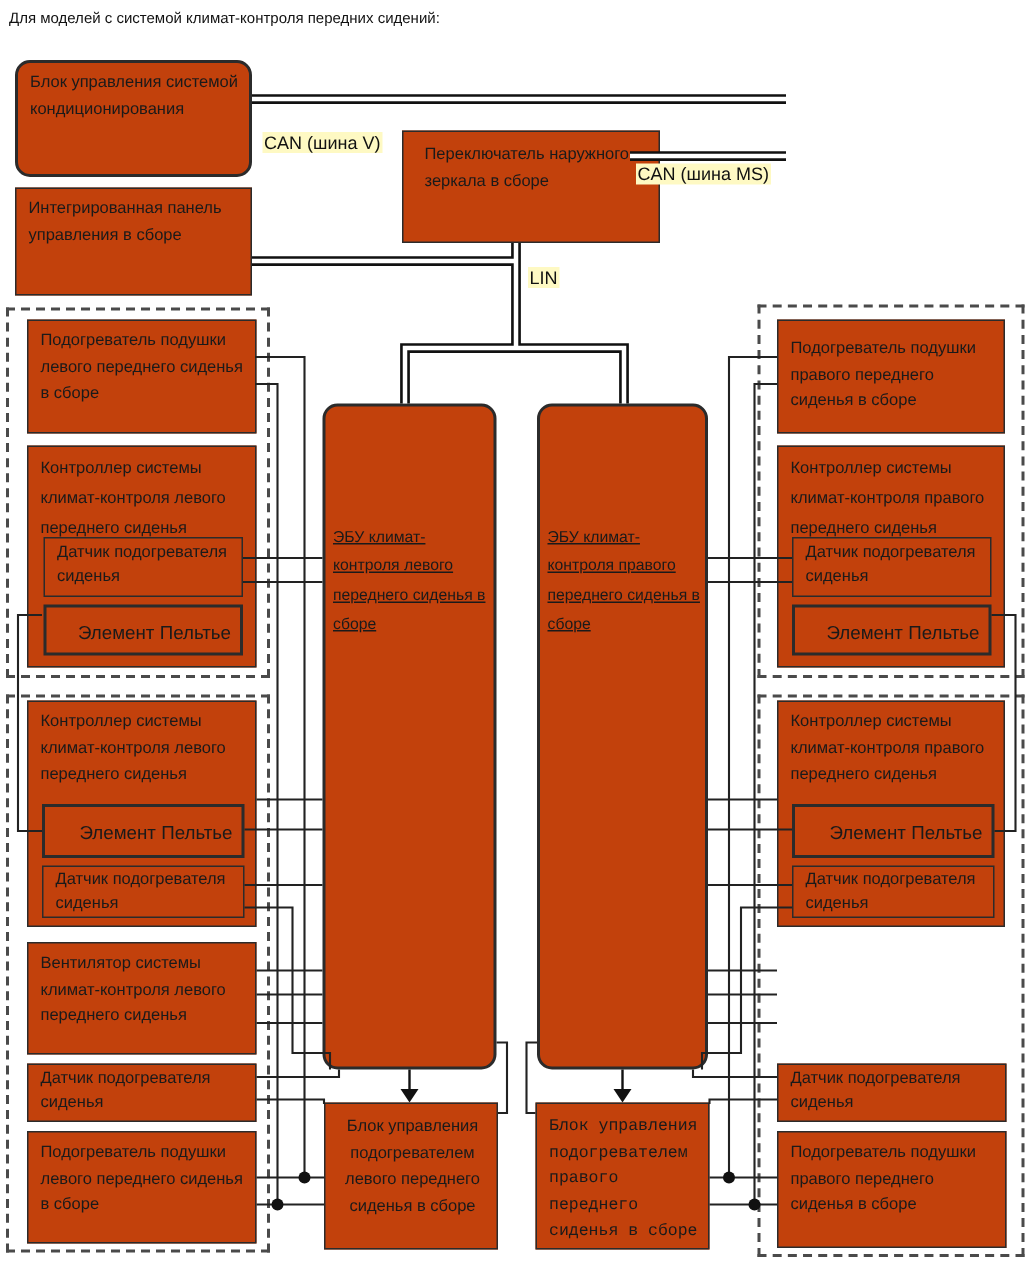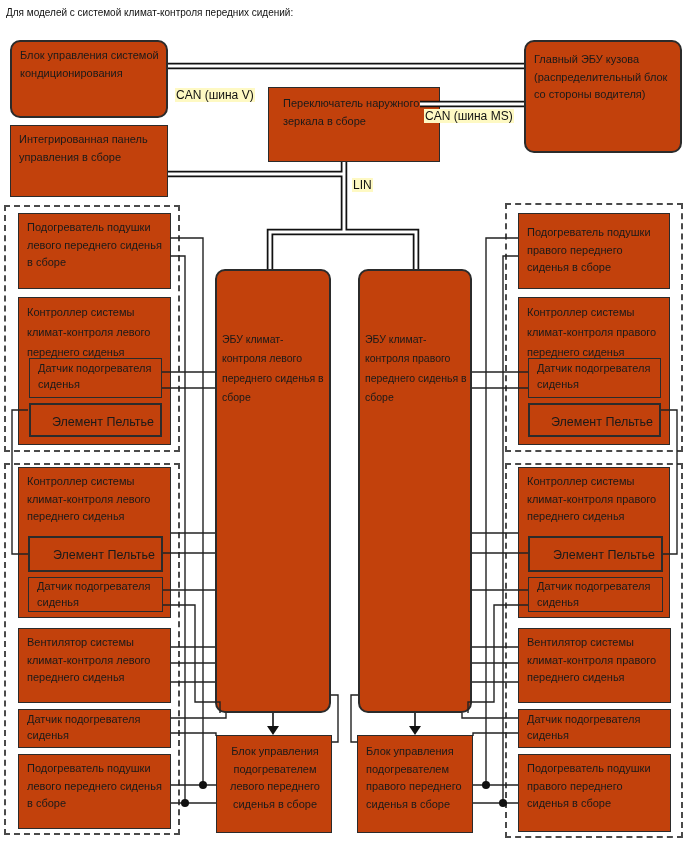--- a/index.html
+++ b/index.html
@@ -9,21 +9,21 @@
   .box{position:absolute;border:1.5px solid #2b2b2b;background:#c2410c;box-sizing:border-box;
        font-size:11px;line-height:1.6;z-index:2;}
   .box .txt{display:block;padding:5px 6px 0 8px;}
   .round{border-radius:10px;border-width:2px;}
   .nested{z-index:3;}
   .dashed{position:absolute;border:2px dashed #4a4a4a;background:transparent;box-sizing:border-box;z-index:1;}
   .lhw .txt{line-height:1.8;}
   .peltier{font-size:12.5px;border-width:2px;text-align:right;}
   .peltier .txt{padding-top:7px;}
   .ecu{border-radius:10px;border-width:2px;font-size:10.5px;}
-  .ecu .txt{padding:59px 3px 0 5px;line-height:1.85;}
+  .ecu .txt{padding:78px 3px 0 5px;line-height:1.85;text-decoration:underline;}
   .buslabel{position:absolute;font-size:12px;color:#111;background:#fef9c3;z-index:5;padding:0 1px;}
   svg#wires{position:absolute;left:0;top:0;z-index:4;pointer-events:none;}
 </style>
 </head>
 <body>
 
 <div id="stage">
 
   <div class="ttl">Для моделей с системой климат-контроля передних сидений:</div>
 
@@ -34,40 +34,37 @@
 
   <div class="box round" style="left:10px;top:40px;width:158px;height:78px;">
     <span class="txt">Блок управления системой кондиционирования</span>
     </div>
   <div class="box" style="left:10px;top:125px;width:158px;height:72px;">
     <span class="txt">Интегрированная панель управления в сборе</span>
     </div>
   <div class="box" style="left:268px;top:87px;width:172px;height:75px;">
     <span class="txt" style="padding-left:14px;padding-top:7px;">Переключатель наружного зеркала в сборе</span>
     </div>
-  <div class="box round" style="left:524px;top:40px;width:158px;height:113px;">
-    <span class="txt" style="padding-top:9px;">Главный ЭБУ кузова (распределительный блок со стороны водителя)</span>
-    </div>
 
   <div class="buslabel" style="left:175px;top:88px;">CAN (шина V)</div>
   <div class="buslabel" style="left:424px;top:109px;">CAN (шина MS)</div>
   <div class="buslabel" style="left:352px;top:178px;">LIN</div>
 
   <div class="box ecu" style="left:215px;top:269px;width:116px;height:444px;">
     <span class="txt">ЭБУ климат-контроля левого переднего сиденья в сборе</span>
     </div>
   <div class="box ecu" style="left:358px;top:269px;width:114px;height:444px;">
     <span class="txt">ЭБУ климат-контроля правого переднего сиденья в сборе</span>
     </div>
 
   <div class="box" style="left:216px;top:735px;width:116px;height:98px;text-align:center;">
     <span class="txt" style="padding-top:7px;">Блок управления подогревателем левого переднего сиденья в сборе</span>
     </div>
   <div class="box" style="left:357px;top:735px;width:116px;height:98px;">
-    <span class="txt" style="padding-top:7px;">Блок управления подогревателем правого переднего сиденья в сборе</span>
+    <span class="txt" style="padding-top:7px;font-family:Liberation Mono, monospace;">Блок управления подогревателем правого переднего сиденья в сборе</span>
     </div>
 
   <div class="box" style="left:18px;top:213px;width:153px;height:76px;">
     <span class="txt">Подогреватель подушки левого переднего сиденья в сборе</span>
     </div>
   <div class="box lhw" style="left:18px;top:297px;width:153px;height:148px;">
     <span class="txt">Контроллер системы климат-контроля левого переднего сиденья</span>
     </div>
   <div class="box nested" style="left:29px;top:358px;width:133px;height:40px;">
     <span class="txt" style="padding-top:2px;line-height:1.45;">Датчик подогревателя сиденья</span>
@@ -109,23 +106,20 @@
     </div>
 
   <div class="box" style="left:518px;top:467px;width:152px;height:151px;">
     <span class="txt">Контроллер системы климат-контроля правого переднего сиденья</span>
     </div>
   <div class="box nested peltier" style="left:528px;top:536px;width:135px;height:36px;">
     <span class="txt">Элемент Пельтье</span>
     </div>
   <div class="box nested" style="left:528px;top:577px;width:135px;height:35px;">
     <span class="txt" style="padding-top:1px;line-height:1.45;">Датчик подогревателя сиденья</span>
-    </div>
-  <div class="box" style="left:518px;top:628px;width:153px;height:75px;">
-    <span class="txt">Вентилятор системы климат-контроля правого переднего сиденья</span>
     </div>
   <div class="box" style="left:518px;top:709px;width:153px;height:39px;">
     <span class="txt" style="padding-top:2px;line-height:1.45;">Датчик подогревателя сиденья</span>
     </div>
   <div class="box" style="left:518px;top:754px;width:153px;height:78px;">
     <span class="txt">Подогреватель подушки правого переднего сиденья в сборе</span>
     </div>
 
   <svg id="wires" width="689" height="853" viewBox="0 0 689 853">
 

